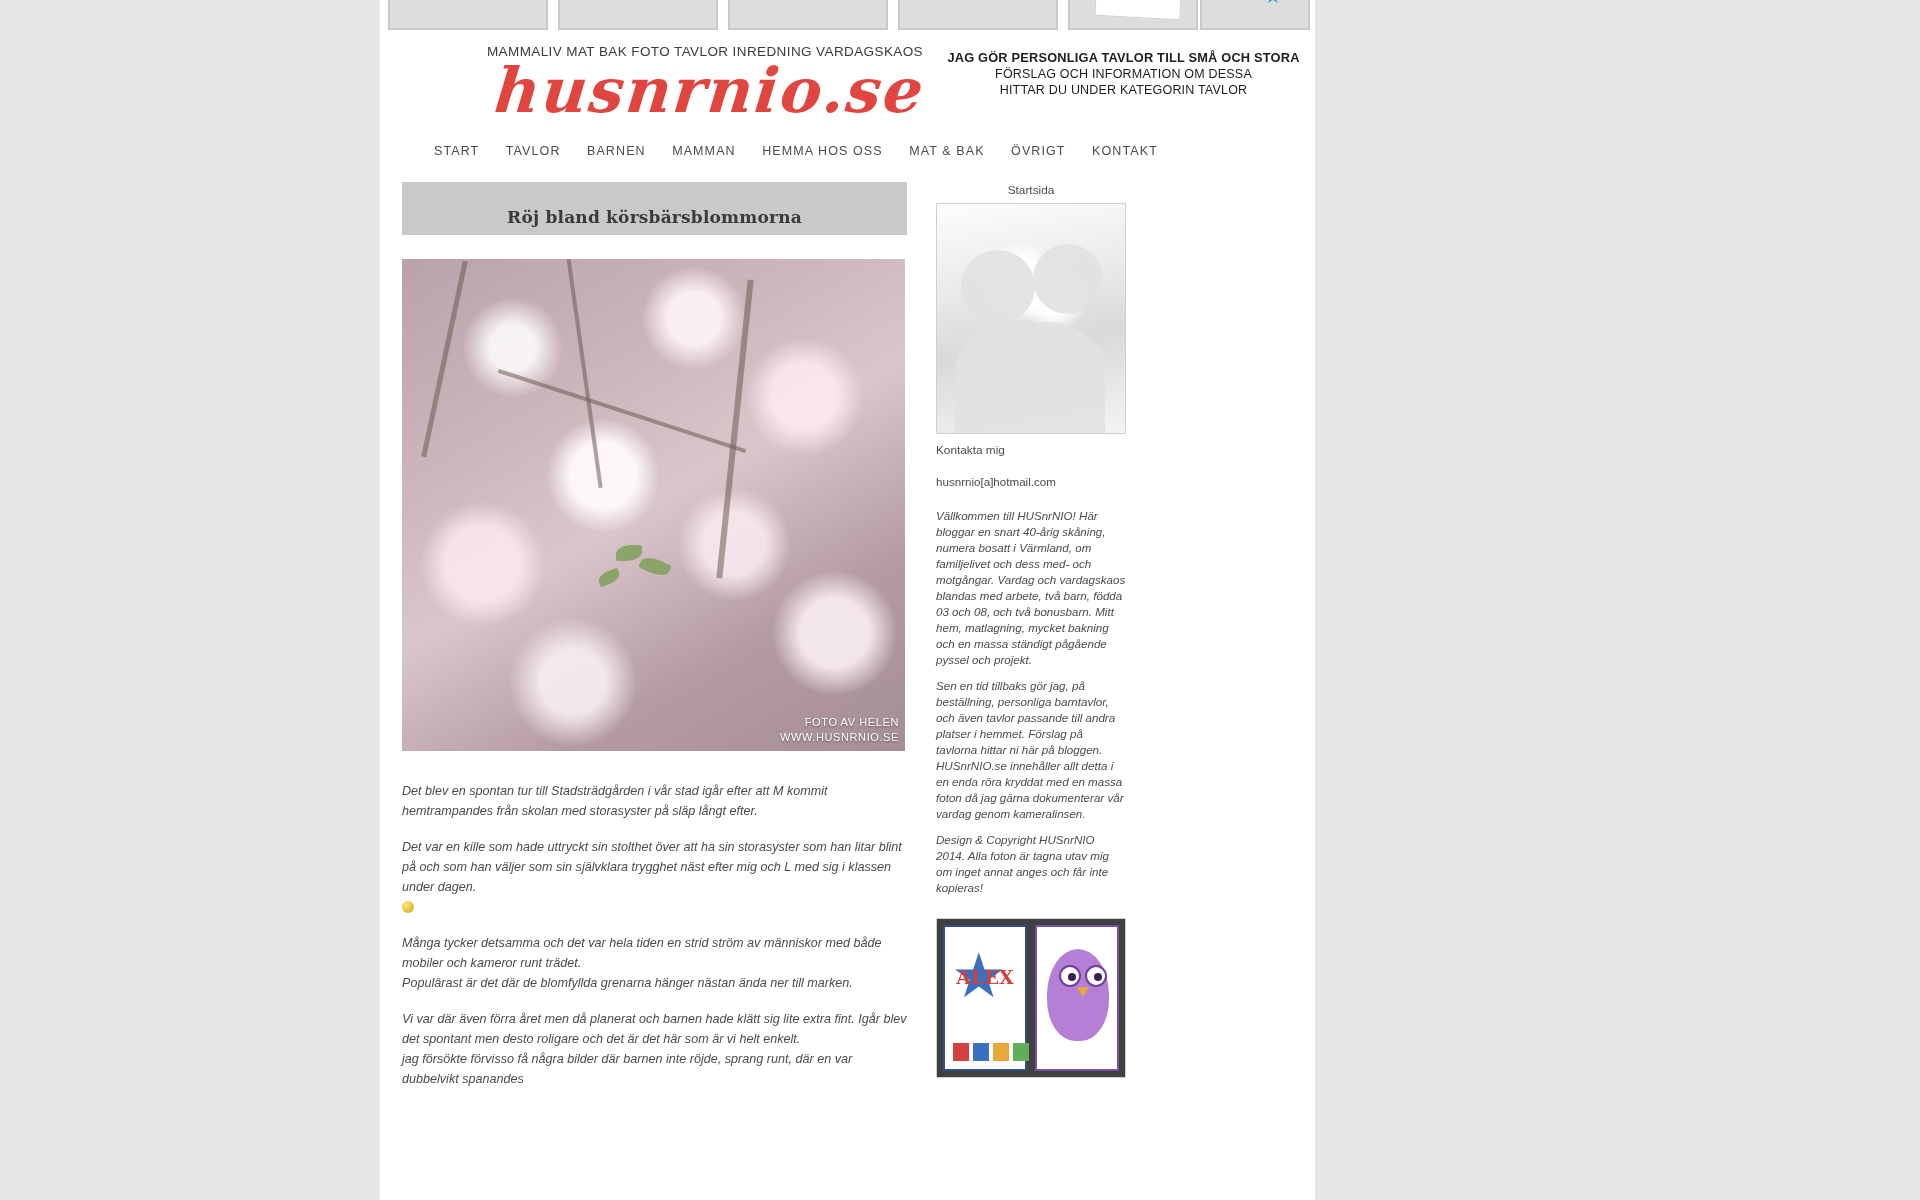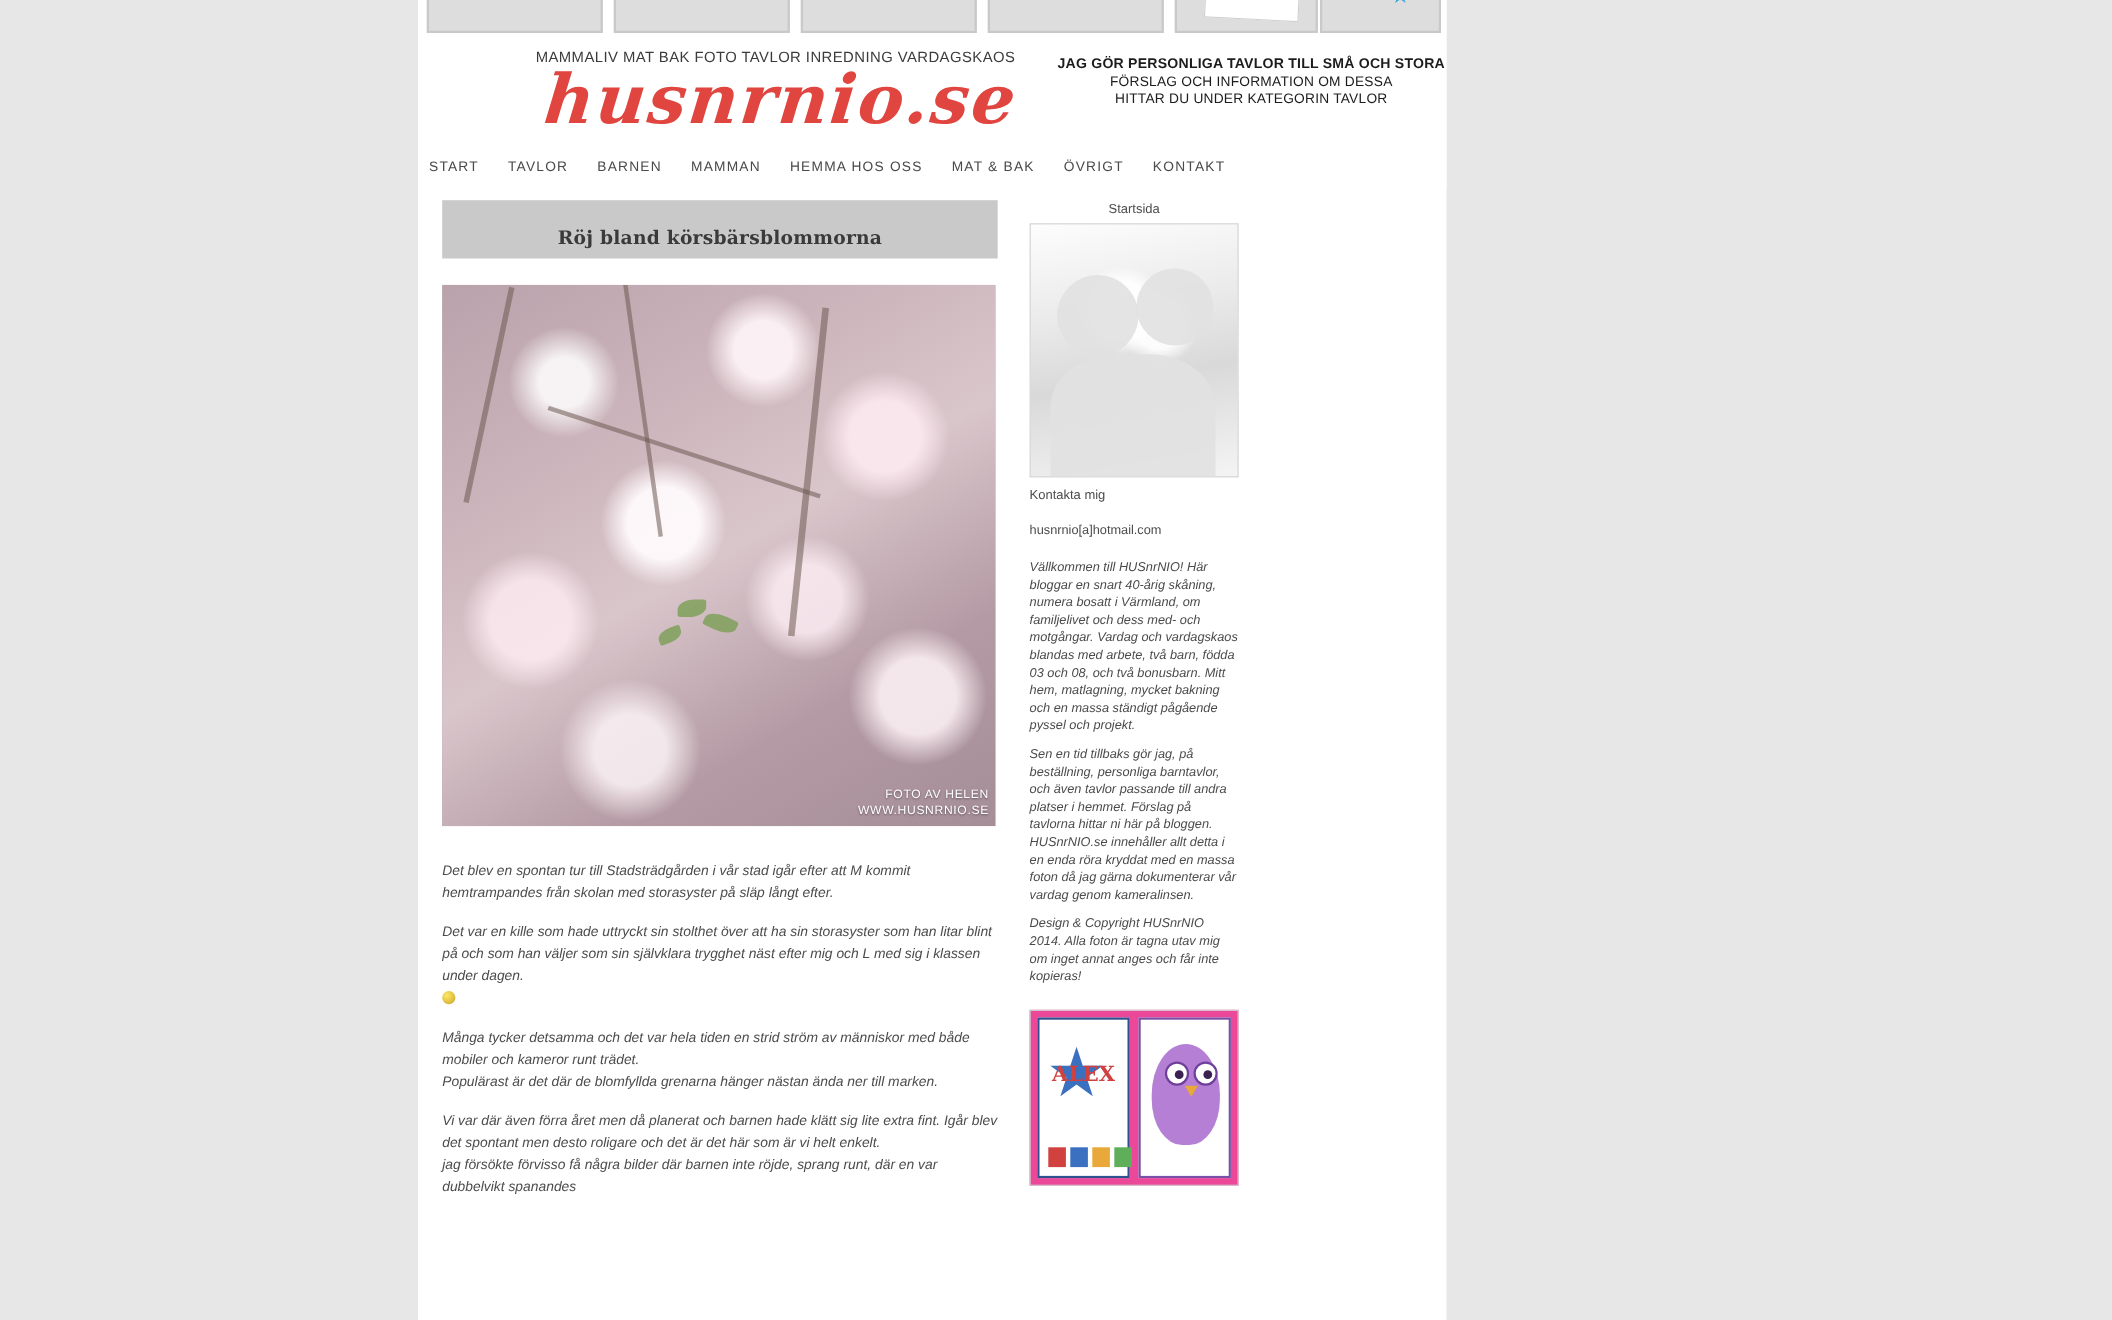--- a/index.html
+++ b/index.html
@@ -78,21 +78,21 @@
     font-style: italic;
     font-weight: bold;
     font-size: 62px;
     letter-spacing: 2px;
     text-align: center;
     line-height: 78px;
     transform: skewX(-6deg);
   }
   .promo {
     position: absolute;
-    left: 570px; top: 50px;
+    left: 556px; top: 50px;
     width: 375px;
     text-align: center;
     color: #1c1c1c;
     font-size: 12.5px;
     line-height: 16px;
     letter-spacing: 0.2px;
   }
   .promo .ln1 { font-weight: bold; font-size: 12.8px; }
   
   .nav {
@@ -104,21 +104,21 @@
   }
   .nav a {
     display: inline-block;
     color: #4a4a4a;
     font-size: 12.5px;
     letter-spacing: 1.1px;
     text-decoration: none;
     padding: 4px 14px 4px 0;
     margin-right: 8px;
   }
-  .nav a:first-child { padding-left: 0; }
+  .nav a:first-child { padding-left: 0; margin-left: 44px; }
   
   .content {
     position: relative;
     width: 935px;
     padding: 10px 0 0 0;
   }
   .main {
     position: absolute;
     left: 22px; top: 12px;
     width: 505px;
@@ -217,21 +217,21 @@
     background: rgba(225,225,225,0.9);
   }
   .sb-contact-title { margin-top: 8px; font-size: 11.8px; }
   .sb-mail { margin-top: 16px; font-size: 11.6px; }
   .sb-block { margin-top: 18px; font-style: italic; }
   .sb-block p { margin: 0 0 10px 0; }
   .sb-ad {
     margin-top: 22px;
     width: 190px; height: 160px;
     border: 1px solid #cfcfcf;
-    background: #ec4899;
+    background: #404040;
     position: relative;
     overflow: hidden;
   }
   .ad-left {
     position: absolute; left: 6px; top: 6px; width: 84px; height: 146px;
     border: 2px solid #2f4f8f; background: #fff;
   }
   .ad-star {
     position: absolute; left: 6px; top: 18px;
     width: 0; height: 0; color: #3b6fc0; font-size: 62px; line-height: 62px;

